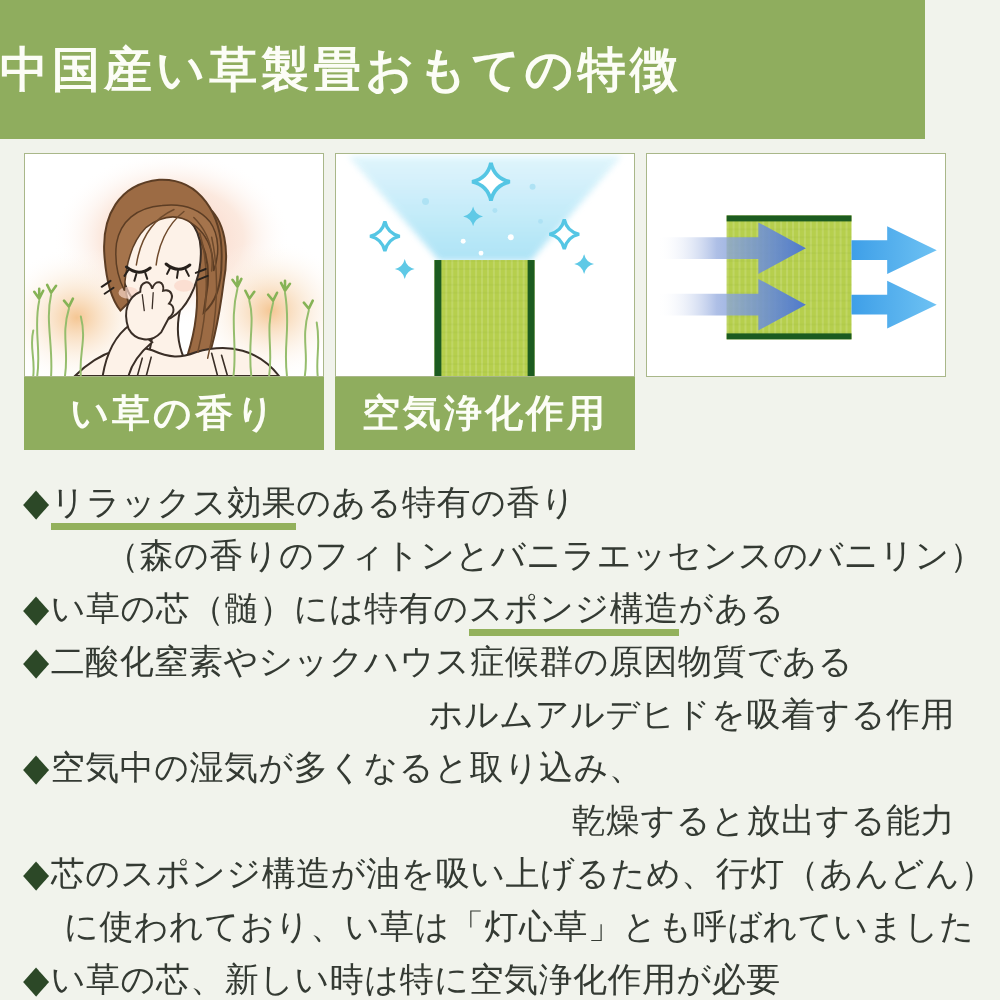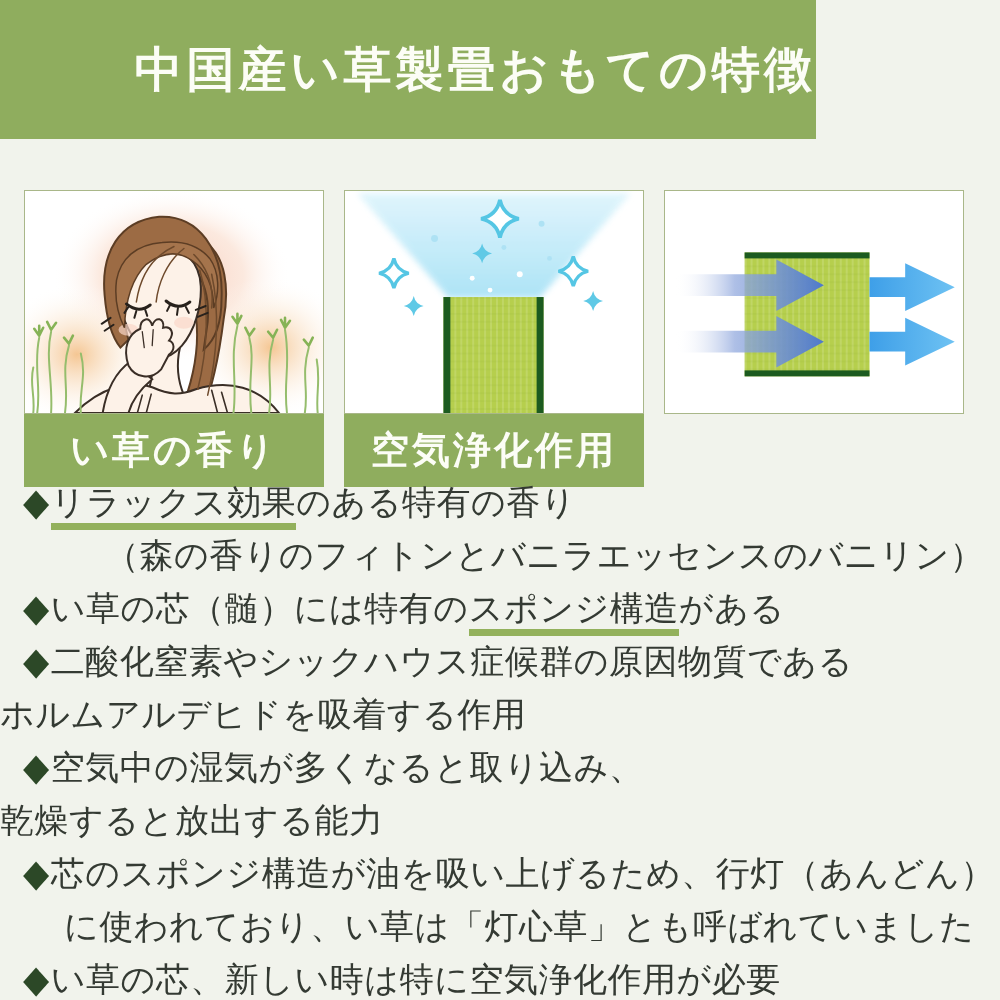--- a/index.html
+++ b/index.html
@@ -3,31 +3,31 @@
 <meta charset="utf-8">
 <style>
   html,body{margin:0;padding:0;}
   .page{
     position:relative;width:1000px;height:1000px;overflow:hidden;
     background:var(--background,#f1f3ec);
     font-family:"Liberation Sans","DejaVu Sans",sans-serif;
   }
   
   .header{
-    position:absolute;top:0;left:0;width:816px;height:139px;
+    position:absolute;top:0;left:0;width:925px;height:139px;
     background:var(--accent-green,#8fad5e);
-    display:flex;align-items:center;justify-content:flex-end;
+    display:flex;align-items:center;justify-content:flex-start;
   }
   .header .title{
     color:#fcfdf6;font-size:48px;font-weight:bold;letter-spacing:4px;white-space:nowrap;
   }
   
   .panels{
     position:absolute;top:153px;left:24px;width:954px;
-    display:flex;gap:20px;margin-top:37px;
+    display:flex;gap:11px;
   }
   .panel{width:300px;flex:0 0 300px;}
   .panel-img{
     height:224px;background:#ffffff;border:1px solid #a9b789;box-sizing:border-box;
     position:relative;overflow:hidden;
   }
   .panel-img svg{position:absolute;top:0;left:0;width:100%;height:100%;}
   .panel-label{
     height:73px;background:var(--accent-green,#8fad5e);
     display:flex;align-items:center;justify-content:center;
@@ -35,21 +35,21 @@
   }
   
   .bullets{position:absolute;top:470px;left:0;width:1000px;}
   .line{
     font-size:34px;line-height:65px;height:53px;color:var(--text,#343a33);
     white-space:nowrap;letter-spacing:0.5px;
   }
   .line.bullet{padding-left:23px;}
   .line.paren{padding-left:105px;}
   .line.hang{padding-left:64px;font-family:Liberation Serif, serif;}
-  .line.right{text-align:left;padding-right:45px;}
+  .line.right{text-align:right;padding-right:45px;}
   .diamond{
     color:var(--diamond-green,#2c4827);display:inline-block;transform:scaleY(1.12);
     margin-right:1px;
   }
   .u{border-bottom:7px solid var(--underline-green,#93b15c);padding-bottom:2px;}
 </style>
 </head>
 <body>
 
 <div class="page">

